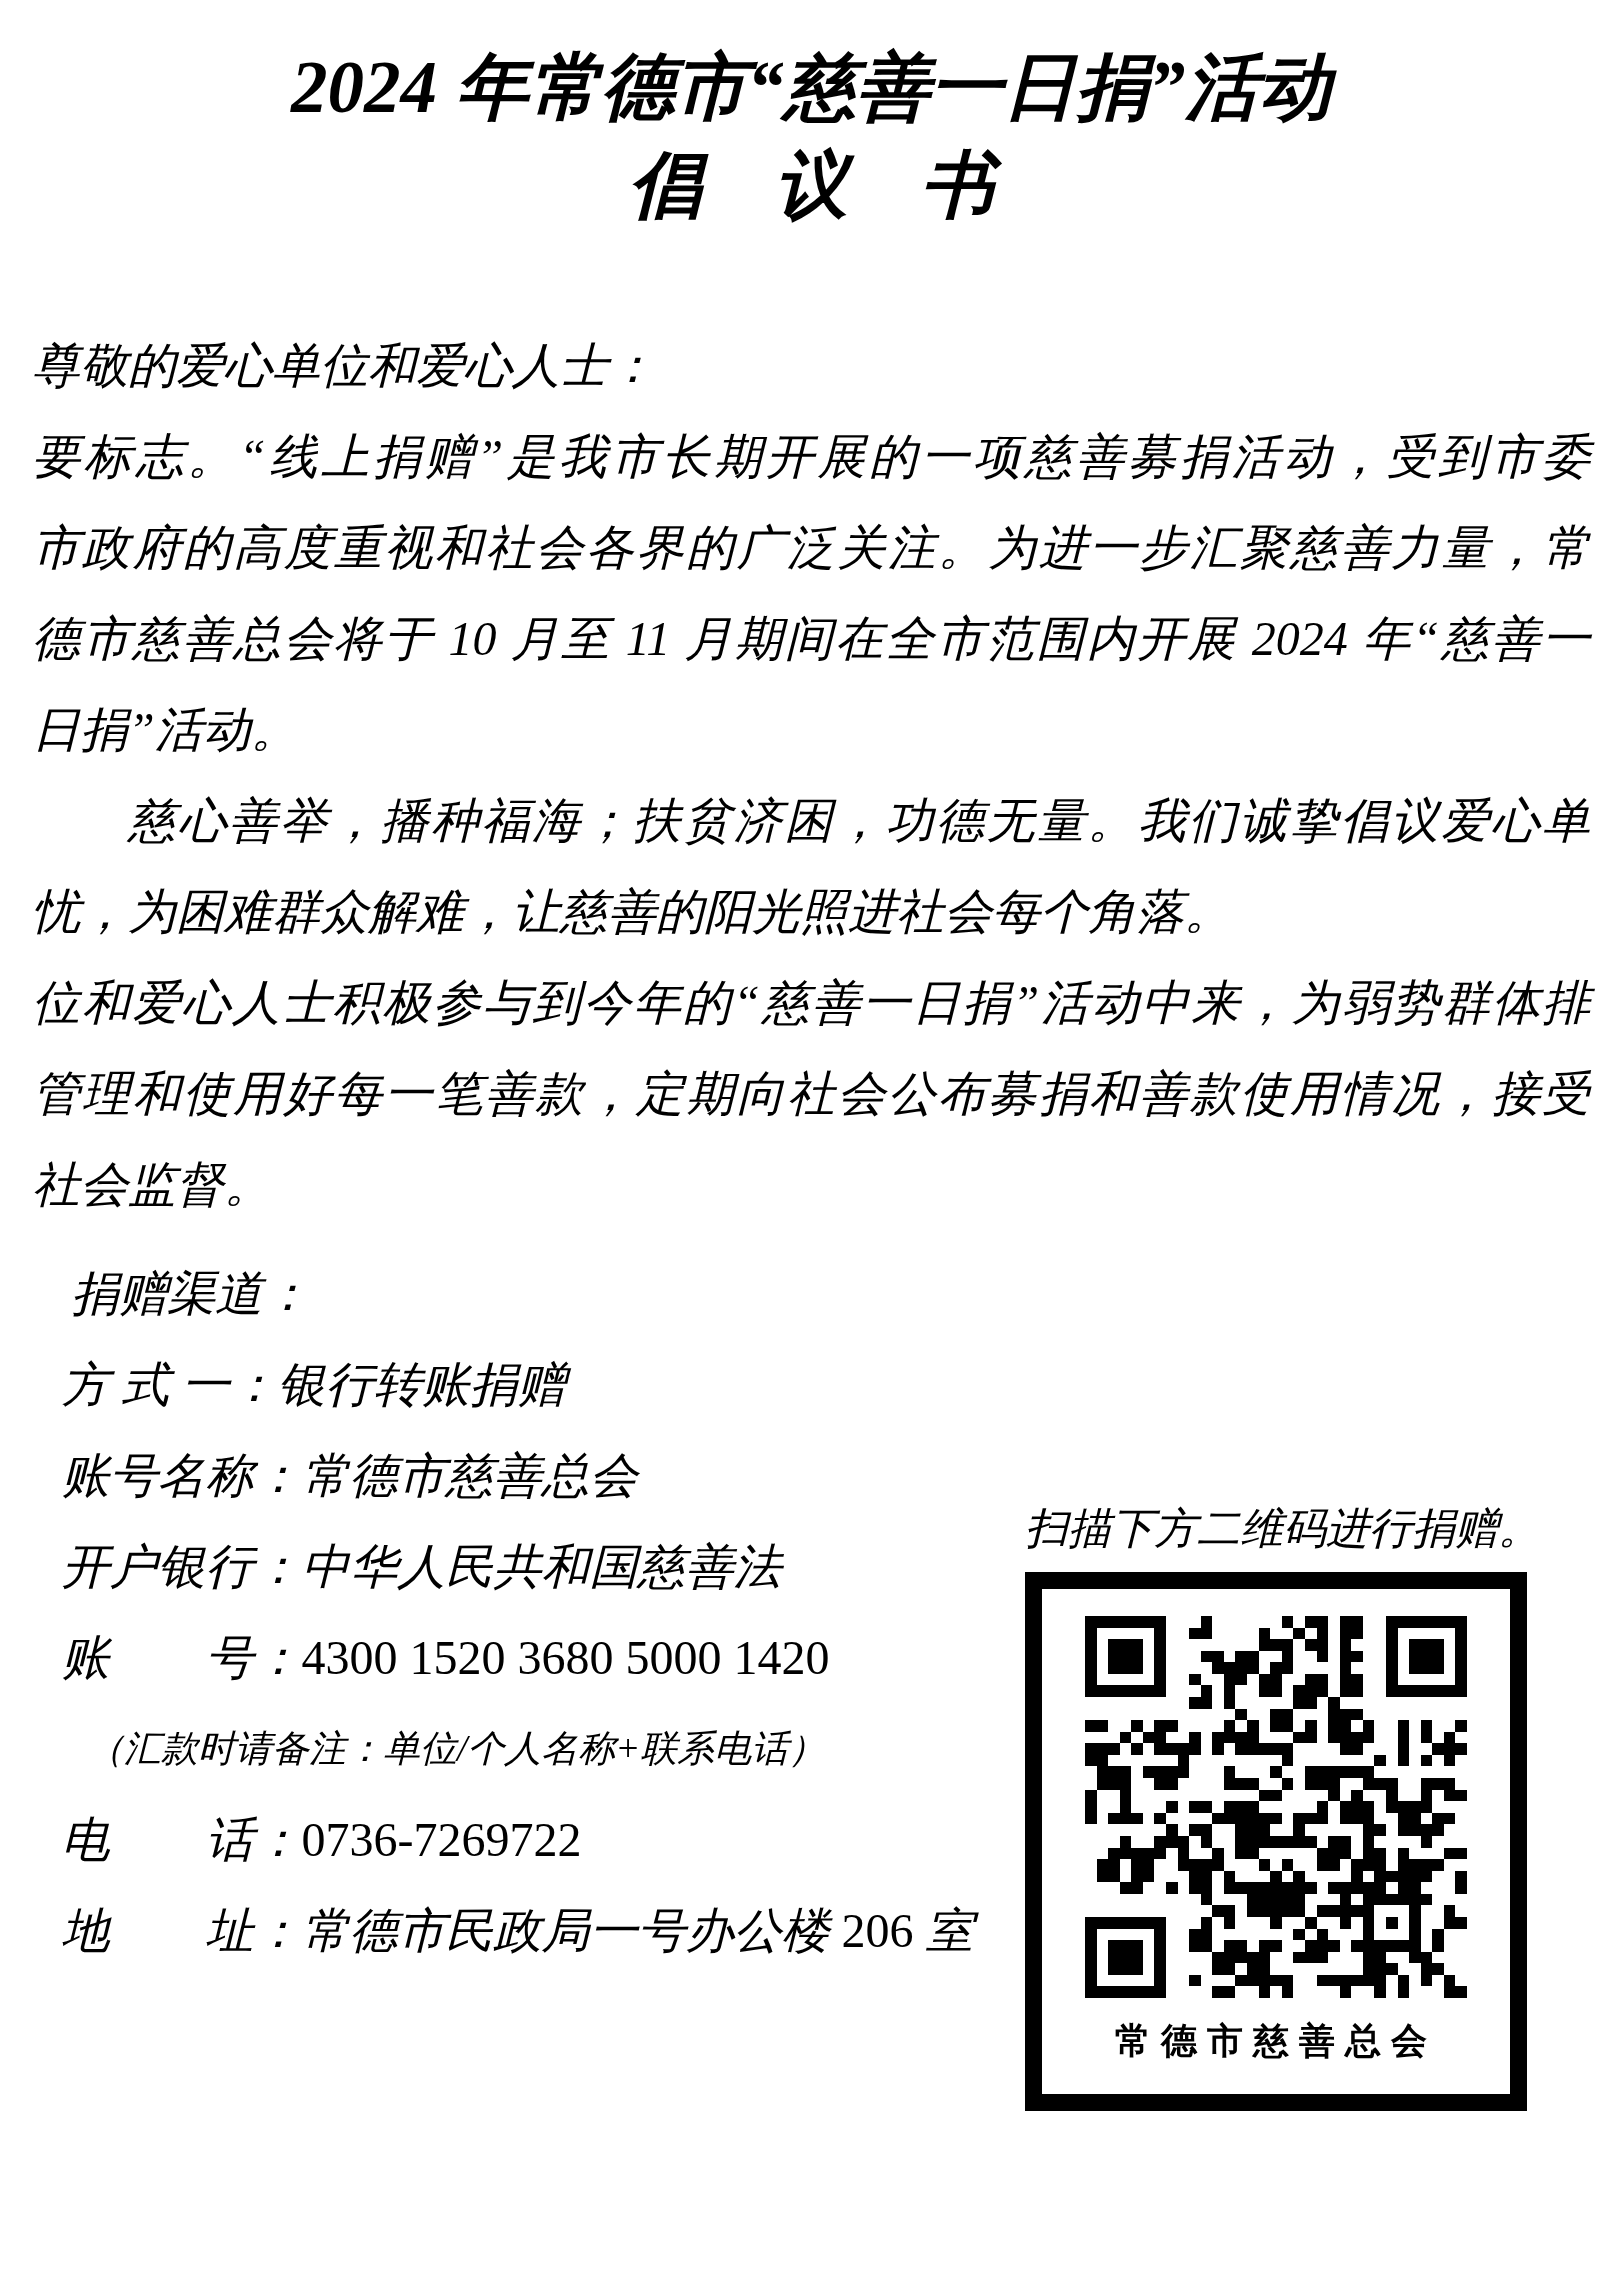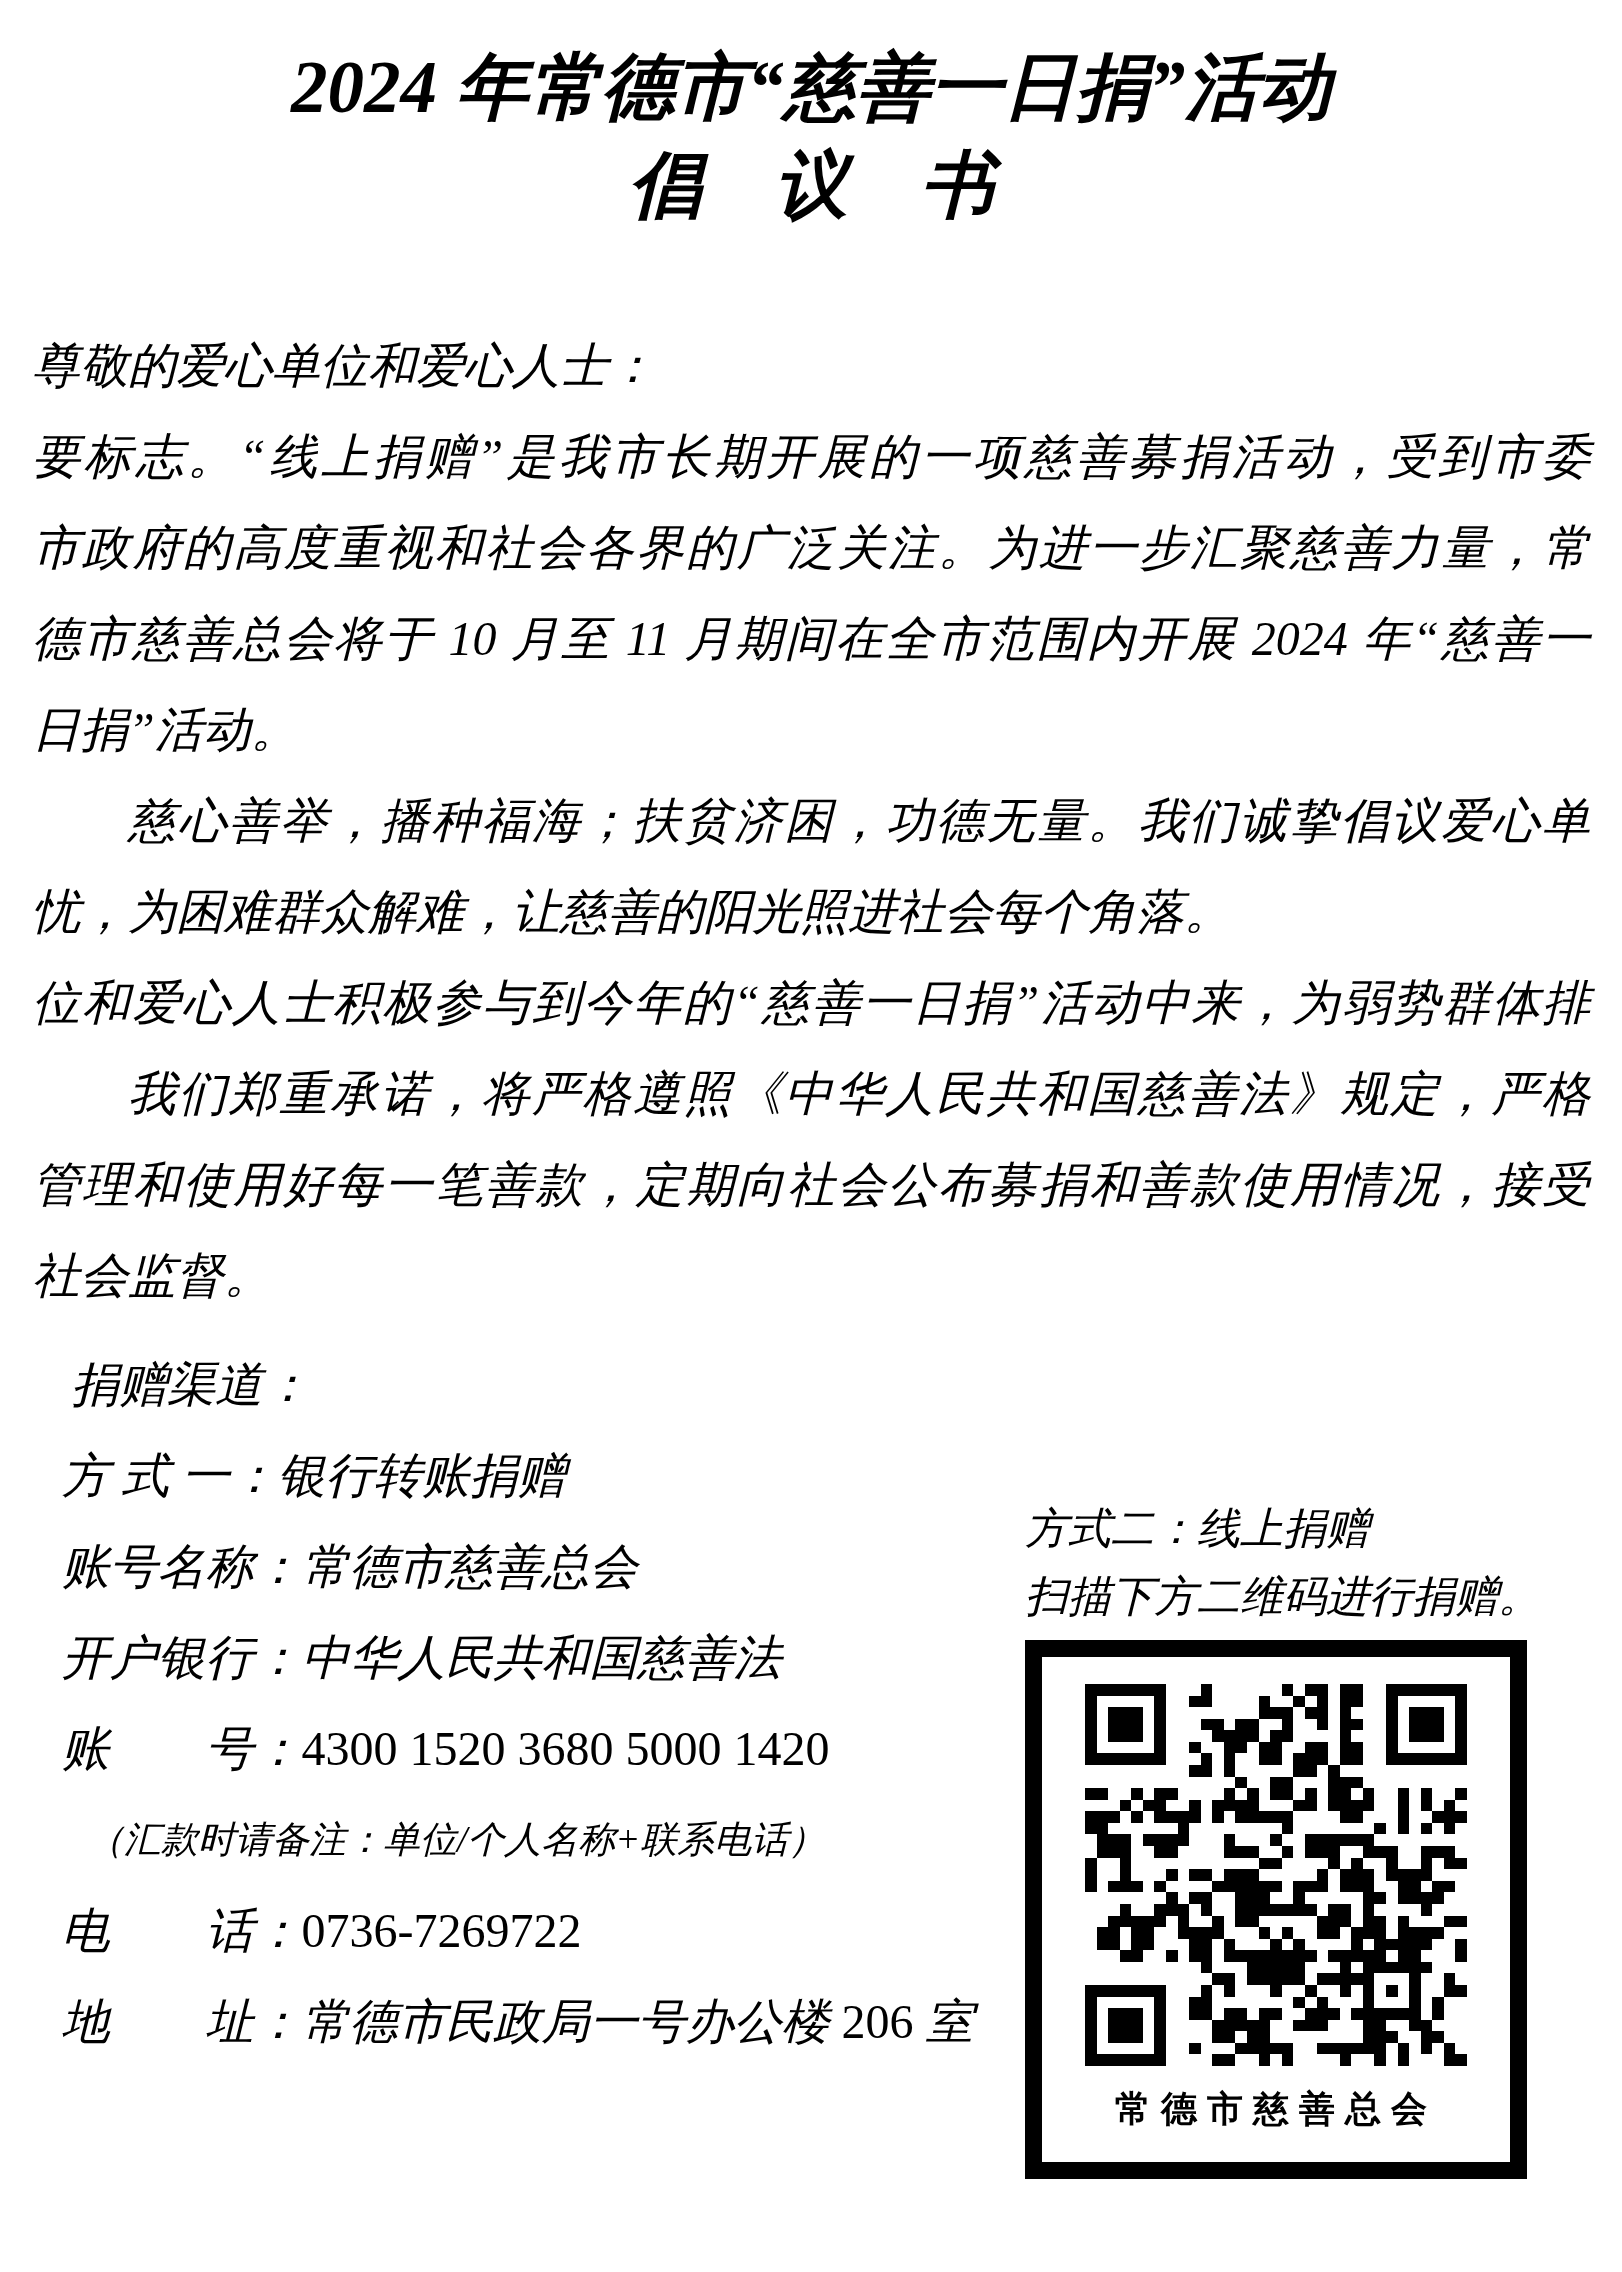--- a/index.html
+++ b/index.html
@@ -96,21 +96,20 @@
 
 <div class="doc-body">
   <div class="line">尊敬的爱心单位和爱心人士：</div>
   <div class="line just">要标志。“线上捐赠”是我市长期开展的一项慈善募捐活动，受到市委</div>
   <div class="line just">市政府的高度重视和社会各界的广泛关注。为进一步汇聚慈善力量，常</div>
   <div class="line just">德市慈善总会将于 10 月至 11 月期间在全市范围内开展 2024 年“慈善一</div>
   <div class="line">日捐”活动。</div>
   <div class="line ind just">慈心善举，播种福海；扶贫济困，功德无量。我们诚挚倡议爱心单</div>
   <div class="line">忧，为困难群众解难，让慈善的阳光照进社会每个角落。</div>
   <div class="line just">位和爱心人士积极参与到今年的“慈善一日捐”活动中来，为弱势群体排</div>
-  <div class="line ind just">我们郑重承诺，将严格遵照《中华人民共和国慈善法》规定，严格</div>
   <div class="line just">管理和使用好每一笔善款，定期向社会公布募捐和善款使用情况，接受</div>
   <div class="line">社会监督。</div>
 
   <div class="line heading">捐赠渠道：</div>
 
   <div class="line m1">方 式 一：银行转账捐赠</div>
 
   <div class="line m1">
     <span>账号名称：</span><span>常德市慈善总会</span>
   </div>
@@ -128,21 +127,20 @@
   <div class="line m1">
     <span>电　　话：</span><span class="num">0736-7269722</span>
   </div>
 
   <div class="line m1">
     <span>地　　址：</span><span>常德市民政局一号办公楼 </span><span class="num">206</span><span> 室</span>
   </div>
 </div>
 
 <div class="method2">
-  <div>方式二：线上捐赠</div>
   <div>扫描下方二维码进行捐赠。</div>
   <div class="qr-frame">
     <svg class="qr" viewBox="0 0 33 33" shape-rendering="crispEdges" fill="#000000" xmlns="http://www.w3.org/2000/svg">
         <rect x="10" y="0" width="1" height="1"></rect>
         <rect x="17" y="0" width="1" height="1"></rect>
         <rect x="19" y="0" width="1" height="1"></rect>
         <rect x="20" y="0" width="1" height="1"></rect>
         <rect x="22" y="0" width="1" height="1"></rect>
         <rect x="23" y="0" width="1" height="1"></rect>
         <rect x="9" y="1" width="1" height="1"></rect>

